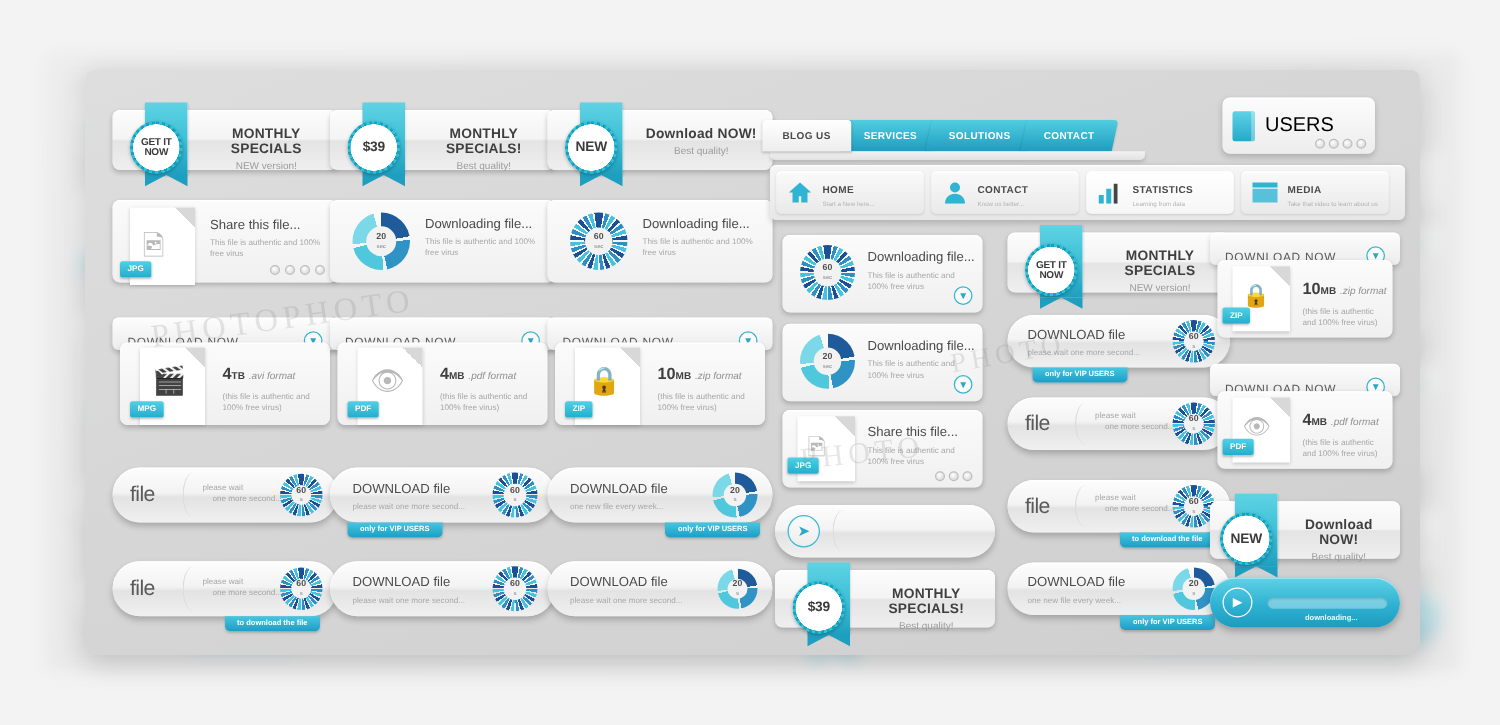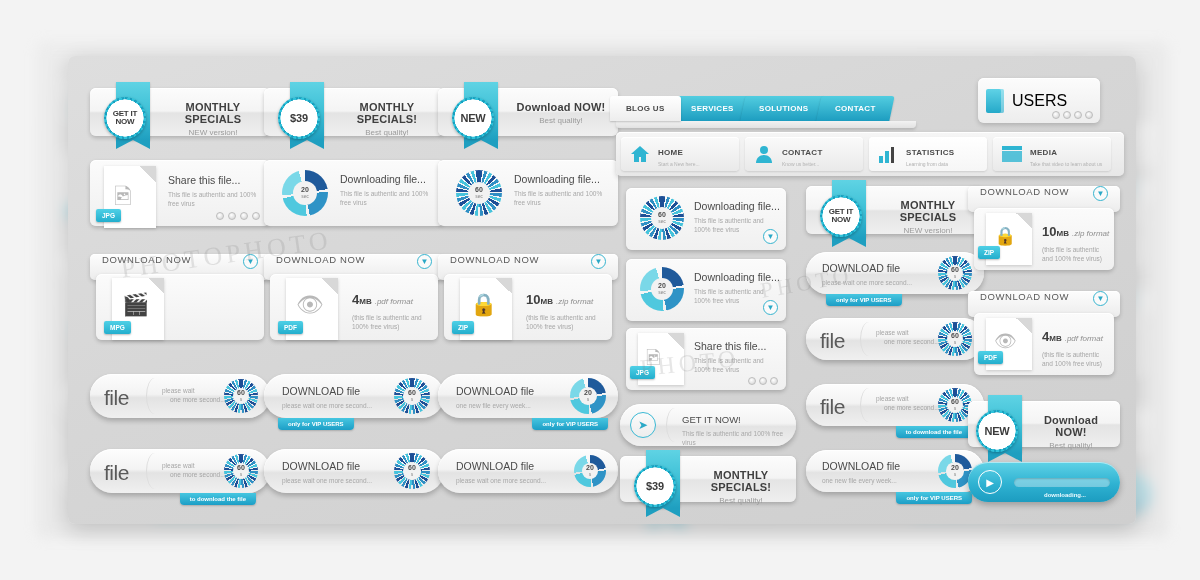--- a/index.html
+++ b/index.html
@@ -126,21 +126,21 @@
   .fsize{ font-size:13px; font-weight:bold; color:#3f3f3f; }
   .fsize em{ font-size:8px; font-style:normal; }
   .ffmt { font-size:8px; color:#8f8f8f; font-style:italic; margin-left:3px;}
   .fnote{ font-size:6.5px; color:#a6a6a6; line-height:9px; margin-top:5px;}
 
   
   .hdr-bar{
     position:absolute; height:26px; border-radius:5px;
     background:linear-gradient(180deg,#fdfdfd,#ececec);
     box-shadow:0 2px 4px rgba(0,0,0,.18), inset 0 1px 0 #fff;
-    display:flex; align-items:flex-start; padding:0 12px;
+    display:flex; align-items:flex-end; padding:0 12px;
   }
   .hdr-bar .lbl{ font-size:9.5px; color:#585858; letter-spacing:.6px;}
   .dlicon{
     width:15px; height:15px; border-radius:50%;
     border:1.5px solid #36b4cf; margin-left:auto;
     display:flex;align-items:center;justify-content:center;
     color:#2aa8c6; font-size:8px; background:#fafafa;
   }
 
   
@@ -201,21 +201,21 @@
 
   
   .viptag{
     position:absolute; font-size:6px; font-weight:bold; color:#fff;
     background:linear-gradient(180deg,#46c6e0,#1c9ec6);
     padding:3px 10px; border-radius:0 0 4px 4px;
     box-shadow:0 1px 2px rgba(0,0,0,.2);
   }
 
   
-  .fileword{ font-size:21px; color:#5a5a5a; letter-spacing:-.5px; }
+  .fileword{ font-size:17px; color:#5a5a5a; letter-spacing:-.5px; }
   .waittxt{ font-size:6.5px; color:#a6a6a6; line-height:9px; }
 
   .divcurve{
     position:absolute; top:4px; bottom:4px; width:18px;
     border-left:1px solid #dcdcdc; border-radius:50%;
   }
 
   
   .arrowbtn{
     width:26px;height:26px;border-radius:50%;border:1.5px solid #3bb9d4;
@@ -776,20 +776,24 @@
     <div class="hdr-bar" style="left:0;top:0;width:180px;">
       <span class="lbl">DOWNLOAD NOW</span>
       <span class="dlicon">▼</span>
     </div>
     <div class="panel flat" style="left:6px;top:20px;width:168px;height:66px;">
       <div class="filecard" style="left:16px;top:4px;">
         <div class="fold"></div>
         <div class="glyph">🎬</div>
         <div class="fmt">MPG</div>
       </div>
+      <div style="position:absolute;left:82px;top:16px;right:6px;">
+        <div><span class="fsize">4<em>TB</em></span><span class="ffmt">.avi format</span></div>
+        <div class="fnote">(this file is authentic and 100% free virus)</div>
+      </div>
     </div>
   </div>
 
   <div style="position:absolute;left:196px;top:198px;width:180px;">
     <div class="hdr-bar" style="left:0;top:0;width:180px;">
       <span class="lbl">DOWNLOAD NOW</span>
       <span class="dlicon">▼</span>
     </div>
     <div class="panel flat" style="left:6px;top:20px;width:168px;height:66px;">
       <div class="filecard" style="left:16px;top:4px;">
@@ -996,24 +1000,20 @@
     <span class="socials" style="right:8px;bottom:5px;">
       <span class="soc"></span>
       <span class="soc"></span>
       <span class="soc"></span>
     </span>
   </div>
 
   <div class="pill" style="left:552px;top:348px;width:176px;height:42px;">
     <span class="arrowbtn" style="position:absolute;left:10px;top:8px;">➤</span>
     <div class="divcurve" style="left:46px;"></div>
-    <div style="position:absolute;left:62px;top:10px;right:8px;">
-      <div class="cardtitle" style="font-size:9.5px;">GET IT NOW!</div>
-      <div class="cardsub">This file is authentic and 100% free virus</div>
-    </div>
   </div>
 
   <div class="panel" style="left:552px;top:400px;width:176px;height:46px;">
     <div class="ribbon"></div>
     <div class="seal big">
       <span>$39</span>
       </div>
     <div class="banner-txt">
       <div class="t1">MONTHLY SPECIALS!</div>
       <div class="t2">Best quality!</div>

